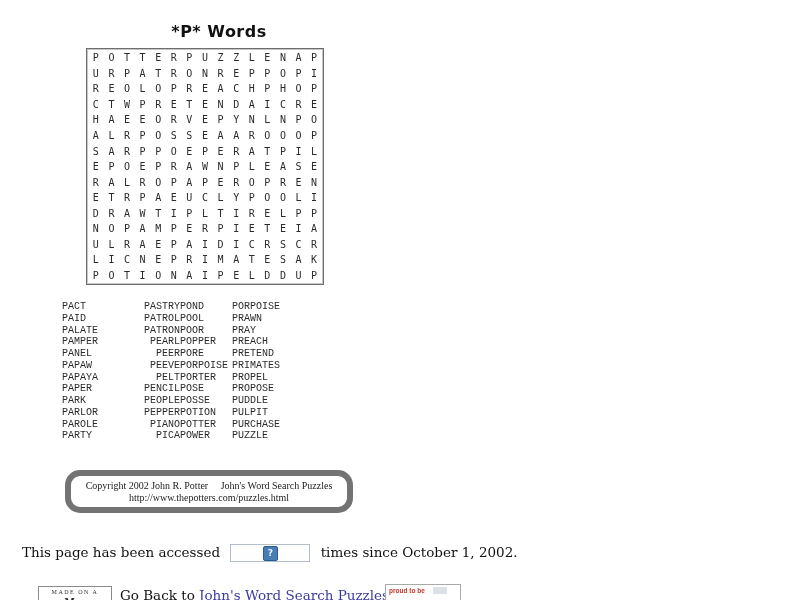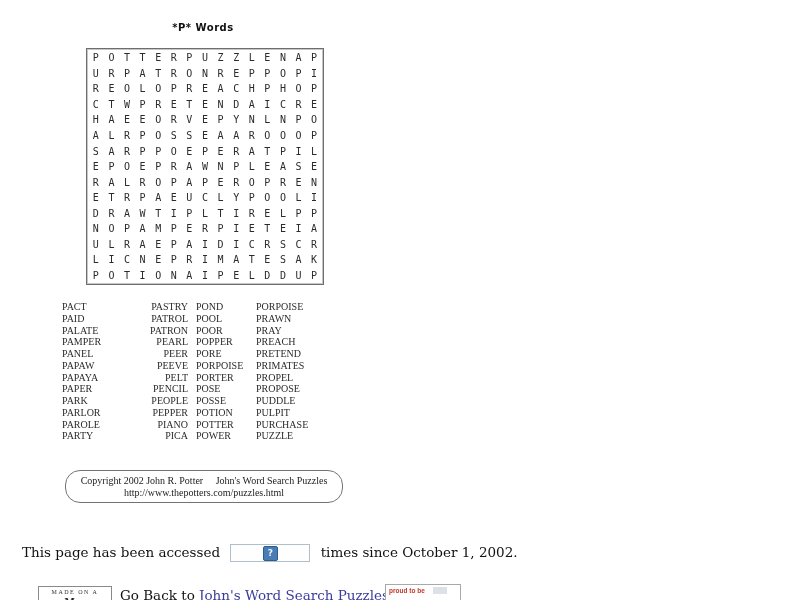--- a/index.html
+++ b/index.html
@@ -2,45 +2,45 @@
 <html><head>
 <meta charset="utf-8">
 <style>
   html,body { margin:0; padding:0; }
   body {
     width:800px; height:600px; background:#ffffff; overflow:hidden;
     position:relative; font-family:"DejaVu Serif", serif; color:#111;
   }
   .page-title {
     position:absolute; left:0; top:22px; width:406px; text-align:center;
-    font-family:"DejaVu Sans", sans-serif; font-weight:bold; font-size:10px;
-    letter-spacing:0.5px; color:#111;
+    font-family:"DejaVu Sans", sans-serif; font-weight:bold; font-size:16px;
+    letter-spacing:0.5px; color:#111;padding-left:16px;
   }
   
   .grid-outer { position:absolute; left:86px; top:48px; border:1px solid #6e6e6e; background:#fff; }
   .grid-inner { border:1px solid #c6c6c6; }
   table.grid { border-collapse:collapse; }
   table.grid td {
     width:15.6px; min-width:15.6px; height:15.55px; padding:0; text-align:center;
     font-family:"DejaVu Sans Mono", monospace; font-size:10px; color:#2b2b2b;
   }
   
   .words {
     position:absolute; left:62px; top:301px; display:flex;
-    font-family:Liberation Serif, serif; font-size:10px; color:#2b2b2b;gap:8px;
+    font-family:Liberation Mono, monospace; font-size:10px; color:#2b2b2b;
   }
   .word-col > div { height:11.75px; line-height:11.75px; white-space:nowrap; }
   .word-col:nth-child(1){ width:65px; }
   .word-col:nth-child(2){ width:53px;text-align:right; }
   .word-col:nth-child(3){ width:52px; }
   .word-col:nth-child(4){ width:60px; }
   
   .copyright-box {
     position:absolute; left:65px; top:470px; width:276px; height:27px;
-    border:1px solid #737373; border-radius:15px; text-align:center;
+    border:6px solid #737373; border-radius:15px; text-align:center;
     font-family:"Liberation Serif", serif; font-size:10px; color:#222;
     padding-top:4px; line-height:11.5px;
   }
   .copyright-box .l1 { white-space:pre; }
   
   .access-line {
     position:absolute; left:22px; top:544px; height:20px;
     display:flex; align-items:flex-start; font-size:13.5px; color:#111;
   }
   .access-line .txt { white-space:pre; }

